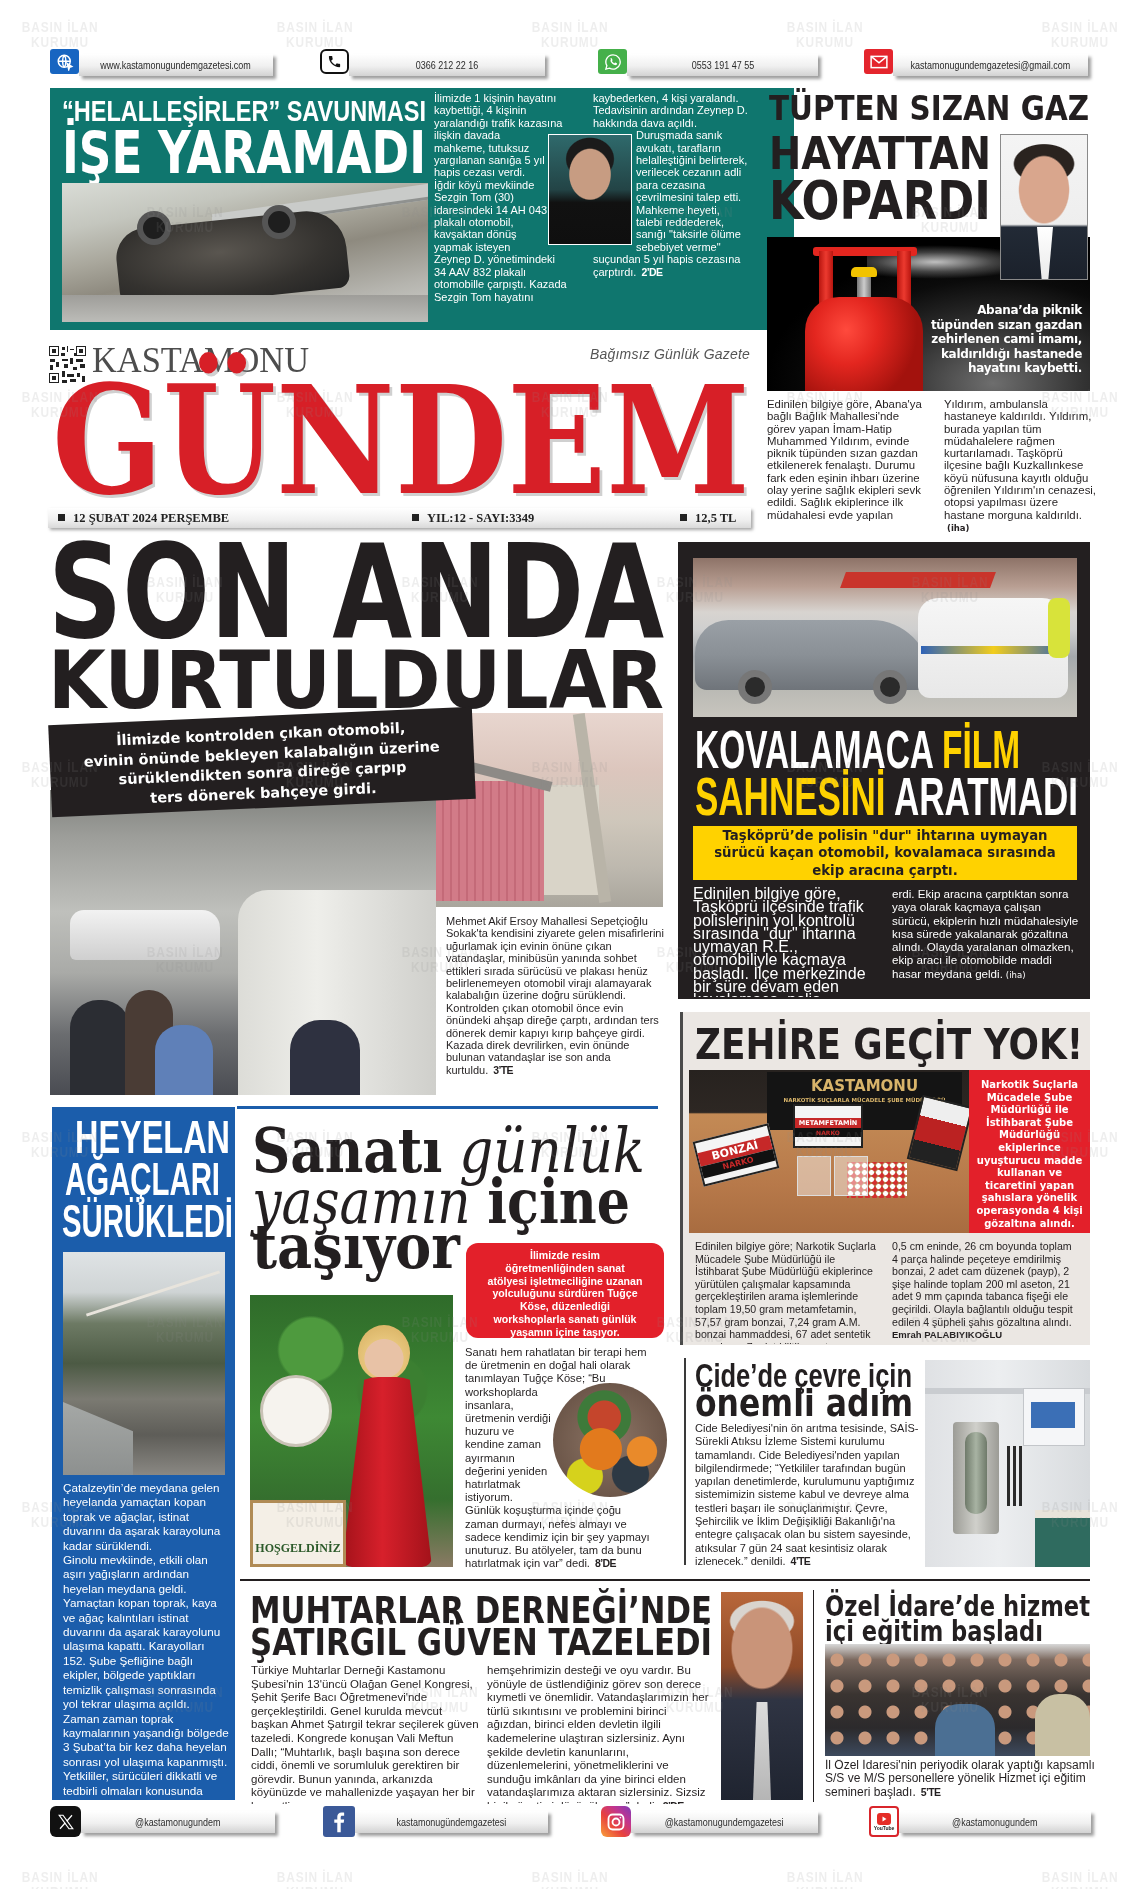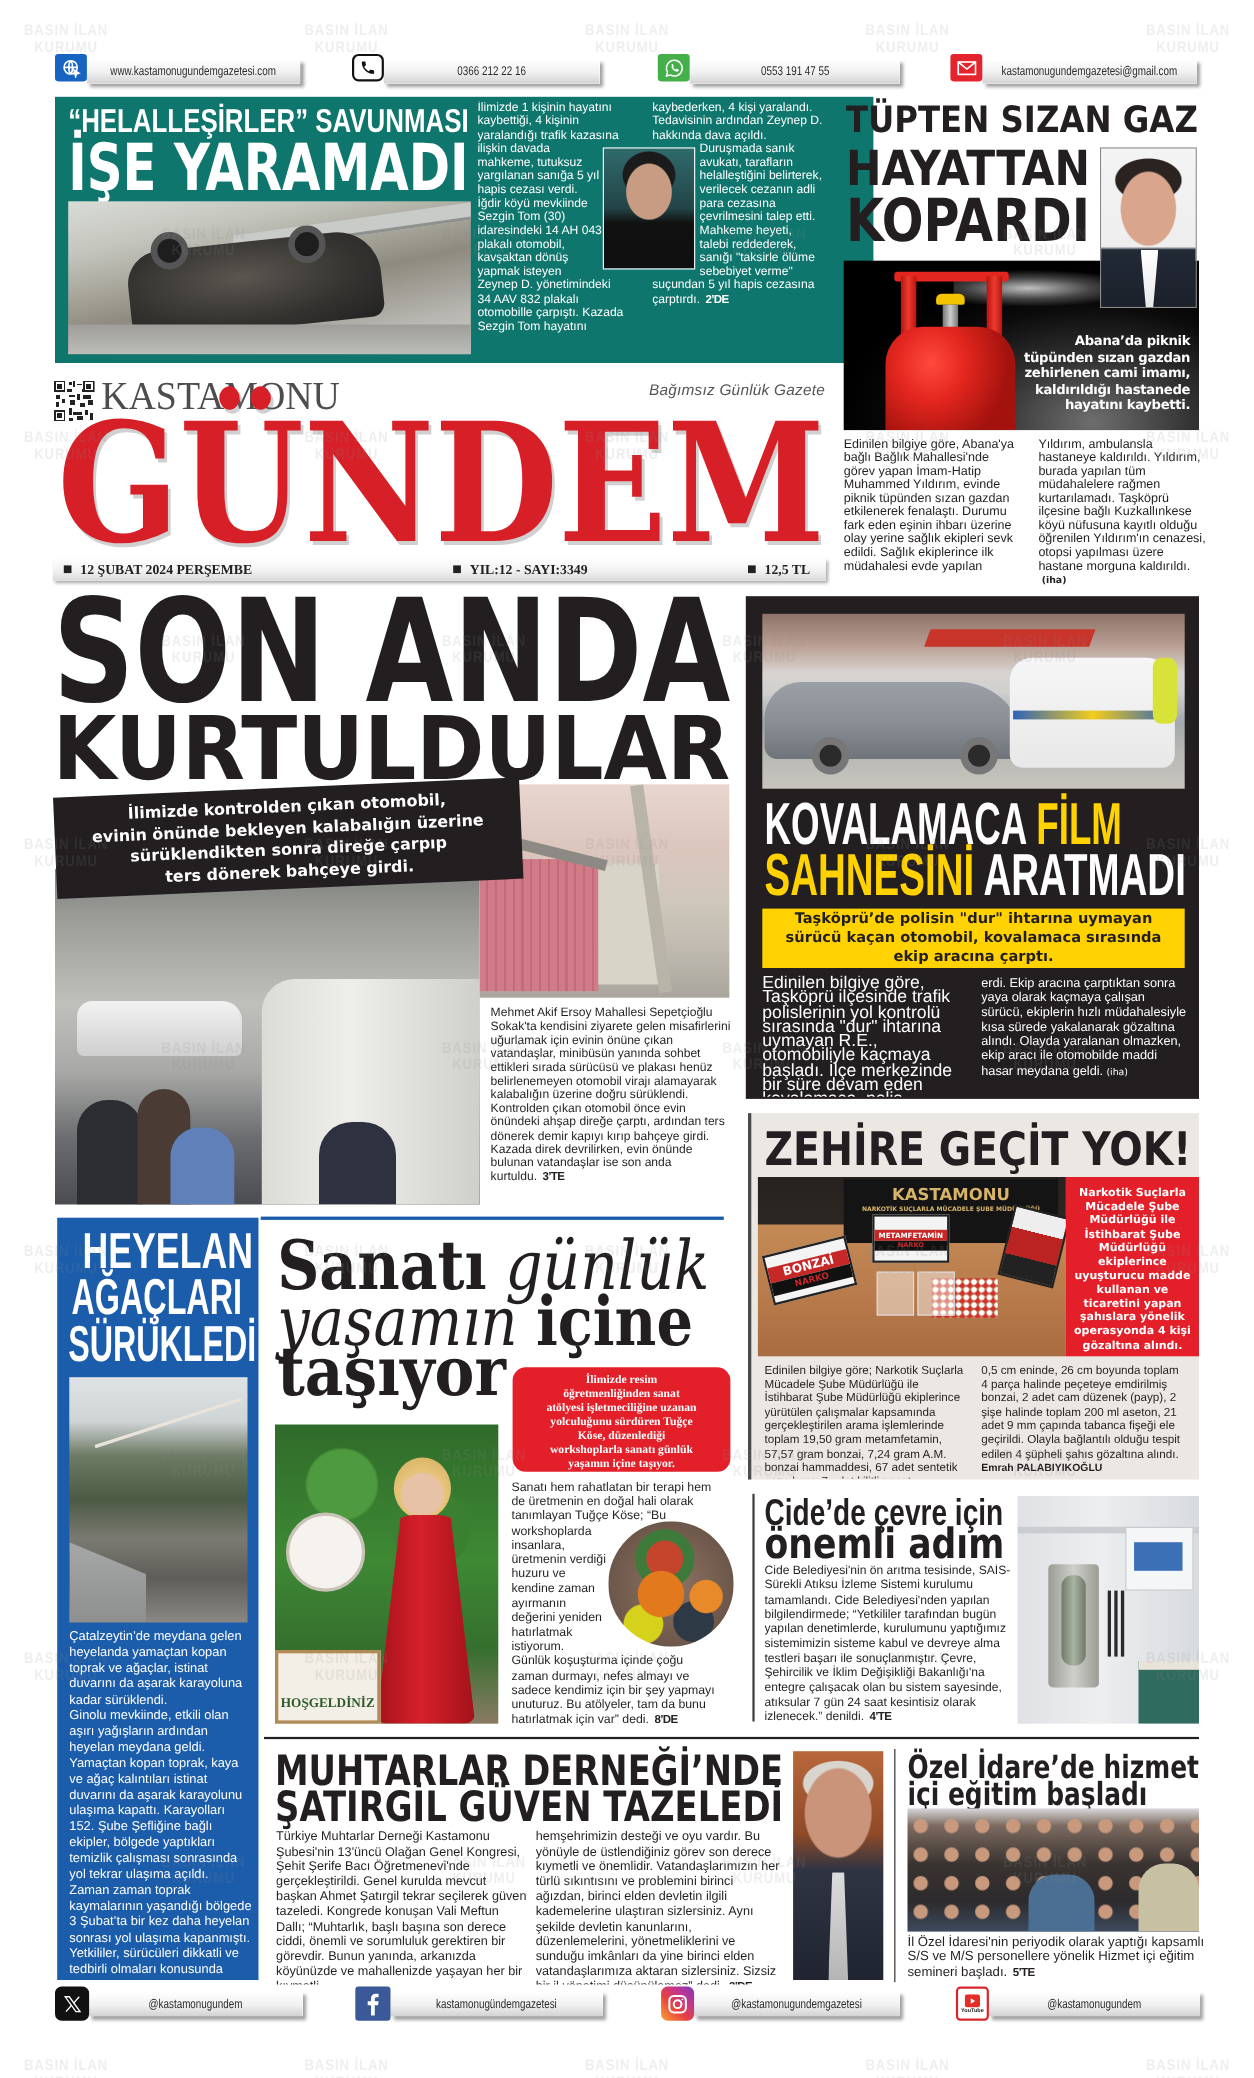--- a/index.html
+++ b/index.html
@@ -350,21 +350,21 @@
   <section class="a" style="left:240px;top:1110px;width:430px;height:462px">
     <div class="a" style="left:12px;top:10px">
       <span class="fit" style="font-family: &quot;DejaVu Serif&quot;, serif; font-size: 62px; line-height: 62px; color: rgb(35, 31, 32); transform: scaleX(0.8562);"><b>Sanatı</b> <i>günlük</i></span>
     </div>
     <div class="a" style="left:12px;top:61px">
       <span class="fit" style="font-family: &quot;DejaVu Serif&quot;, serif; font-size: 62px; line-height: 62px; color: rgb(35, 31, 32); transform: scaleX(0.8429);"><i>yaşamın</i> <b>içine</b></span>
     </div>
     <div class="a" style="left:12px;top:106px">
       <span class="fit" style="font-family: &quot;DejaVu Serif&quot;, serif; font-weight: bold; font-size: 62px; line-height: 62px; color: rgb(35, 31, 32); transform: scaleX(0.8764);">taşıyor</span>
     </div>
-    <div class="a" style="left:226px;top:133px;width:198px;height:95px;background:#e3202a;border-radius:12px;padding-top:6px;text-align:center;color:#fff;font-family:Liberation Serif, serif;font-weight:bold;font-size:10.6px;line-height:12.8px">
+    <div class="a" style="left:226px;top:133px;width:198px;height:95px;background:#e3202a;border-radius:12px;padding-top:6px;text-align:center;color:#fff;font-family:Liberation Sans, sans-serif;font-weight:bold;font-size:10.6px;line-height:12.8px">
       <span class="line">İlimizde resim</span>
       <span class="line">öğretmenliğinden sanat</span>
       <span class="line">atölyesi işletmeciliğine uzanan</span>
       <span class="line">yolculuğunu sürdüren Tuğçe</span>
       <span class="line">Köse, düzenlediği</span>
       <span class="line">workshoplarla sanatı günlük</span>
       <span class="line">yaşamın içine taşıyor.</span>
     </div>
     <div class="photo" style="left:10px;top:185px;width:203px;height:272px;background:radial-gradient(circle at 30% 20%,#4e9a3e 0 12%,transparent 13%),radial-gradient(circle at 70% 35%,#3b7f31 0 15%,transparent 16%),linear-gradient(180deg,#2f6b2a 0%,#3e8934 45%,#356f2e 75%,#8a7a64 100%)">
       <div class="shape" style="left:108px;top:30px;width:52px;height:56px;border-radius:50%;background:radial-gradient(circle at 50% 60%,#e8c2a6 0 45%,#e6c47a 47%,#d4ad5e 100%)"></div>

